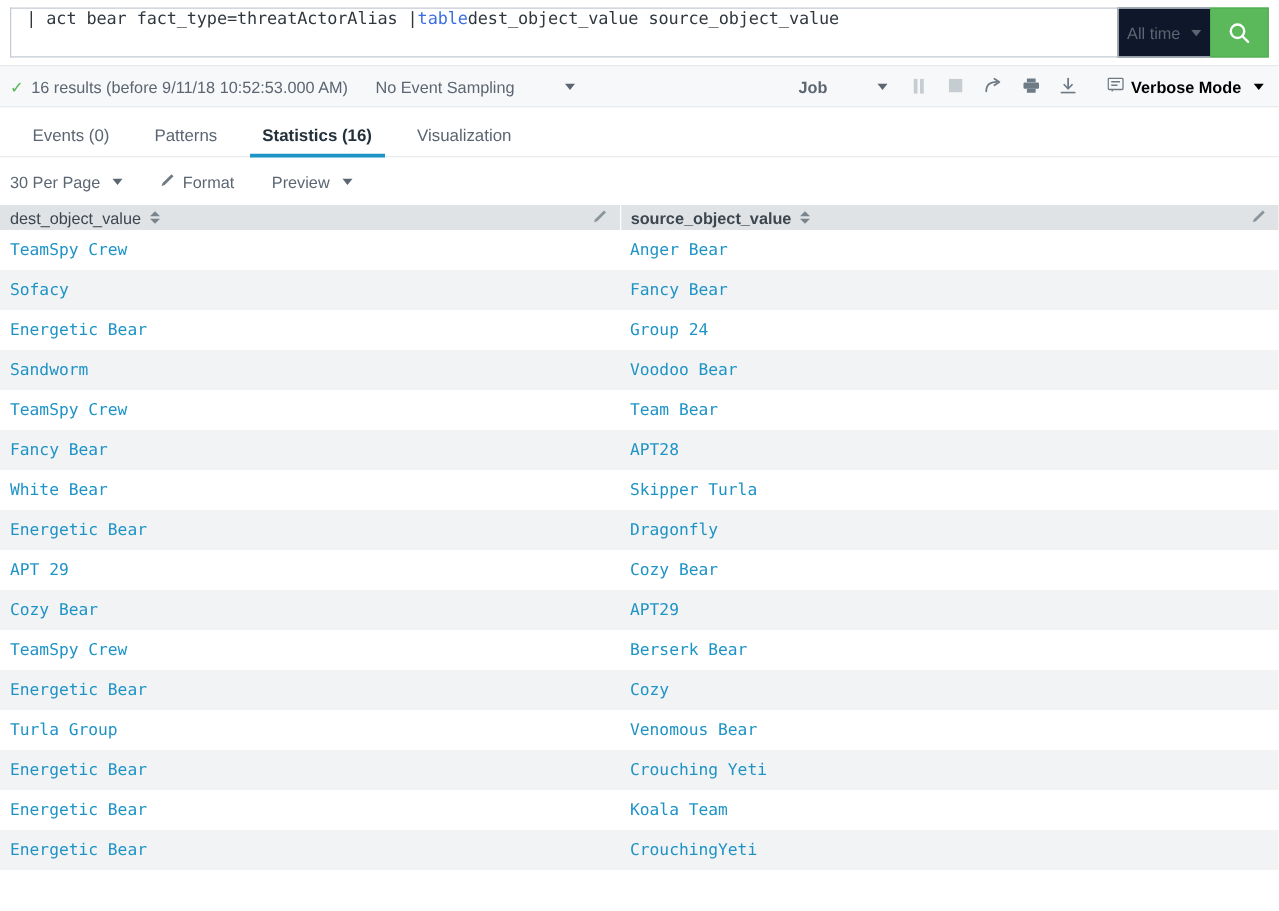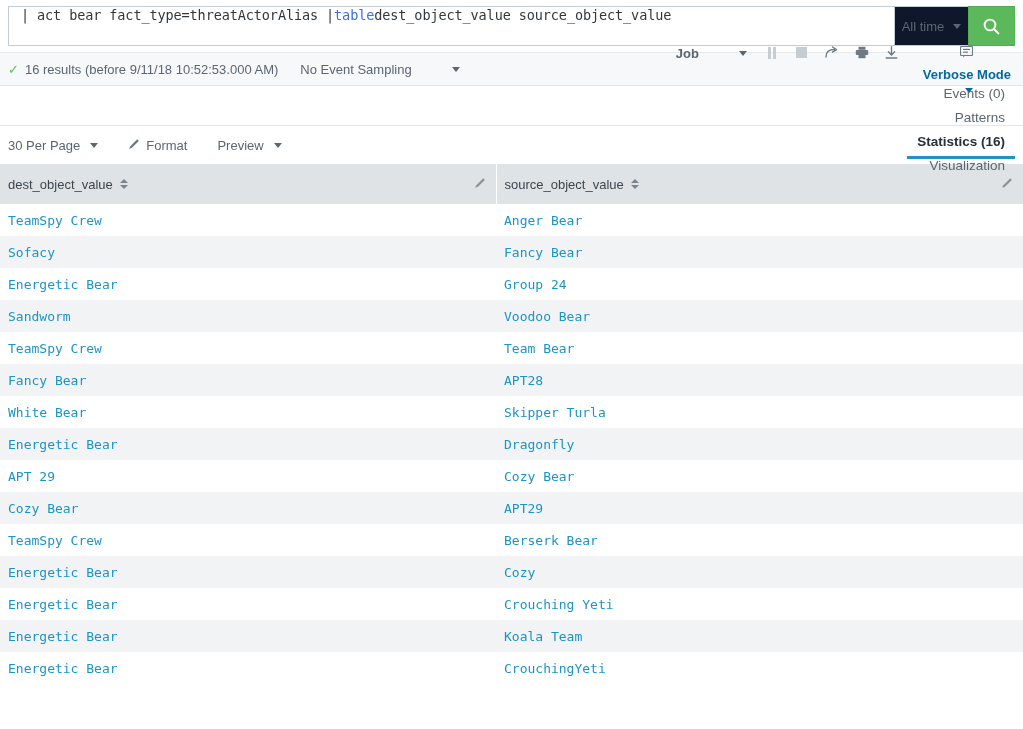--- a/index.html
+++ b/index.html
@@ -89,32 +89,31 @@
   .results-count { display: flex; align-items: center; gap: 6px; white-space: nowrap; }
   .check { color: #5bb85b; font-size: 13px; line-height: 1; }
   .sampling, .job-menu, .verbose-menu { cursor: pointer; white-space: nowrap; display: flex; align-items: center; gap: 36px; }
   .jobctl {
     display: flex; align-items: center; gap: 16px;
     color: #9aa5ad;
   }
   .jobctl .ic { cursor: pointer; display: inline-flex; align-items: center; justify-content: center; width: 14px; height: 14px;}
   .jobctl .ic.dim { color: #c5ccd2; }
   .jobctl .ic.act { color: #6e7a85; }
-  .verbose-menu { gap: 6px; color: #0369a1; margin-left: 6px; flex-direction: column; }
+  .verbose-menu { gap: 6px; color: #000000; margin-left: 6px; }
 
   
   .tabs {
     height: 40px;
     display: flex;
     align-items: flex-end;
     border-bottom: 1px solid #e3e7ea;
     padding: 0 0 0 8px;
     background: #fff;
     gap: 0;
-    flex-direction: column;
   }
   .tab {
     padding: 0 18px 9px 18px;
     font-size: 13.5px;
     color: #5b6672;
     cursor: pointer;
     position: relative;
     white-space: nowrap;
   }
   .tab.active { color: #24313b; font-weight: bold; }
@@ -140,30 +139,30 @@
   .pencil { display: inline-block; color: #6e7a85; }
 
   
   table.results {
     width: 1023px;
     border-collapse: collapse;
     table-layout: fixed;
   }
   table.results th {
     background: #dfe3e6;
-    height: 40px;
+    height: 20px;
     text-align: left;
     font-weight: normal;
     font-size: 13px;
     color: #3c464e;
     padding: 0 10px 0 8px;
     border-right: 1px solid #ffffff;
     vertical-align: middle;
   }
-  table.results th:last-child { border-right: none; }
+  table.results th:last-child { border-right: none; font-weight: bold; }
   .th-inner { display: flex; align-items: center; width: 100%; }
   .th-label { white-space: nowrap; }
   .sort-arrows {
     display: inline-flex; flex-direction: column; gap: 2px;
     margin-left: 7px; cursor: pointer;
   }
   .sort-arrows i {
     display: block; width: 0; height: 0;
     border-left: 4px solid transparent;
     border-right: 4px solid transparent;
@@ -377,20 +376,24 @@
       </tr>
       <tr>
         <td><span class="cell-link">TeamSpy Crew</span></td>
         <td><span class="cell-link">Berserk Bear</span></td>
       </tr>
       <tr>
         <td><span class="cell-link">Energetic Bear</span></td>
         <td><span class="cell-link">Cozy</span></td>
       </tr>
       <tr>
+        <td><span class="cell-link">Turla Group</span></td>
+        <td><span class="cell-link">Venomous Bear</span></td>
+      </tr>
+      <tr>
         <td><span class="cell-link">Energetic Bear</span></td>
         <td><span class="cell-link">Crouching Yeti</span></td>
       </tr>
       <tr>
         <td><span class="cell-link">Energetic Bear</span></td>
         <td><span class="cell-link">Koala Team</span></td>
       </tr>
       <tr>
         <td><span class="cell-link">Energetic Bear</span></td>
         <td><span class="cell-link">CrouchingYeti</span></td>

